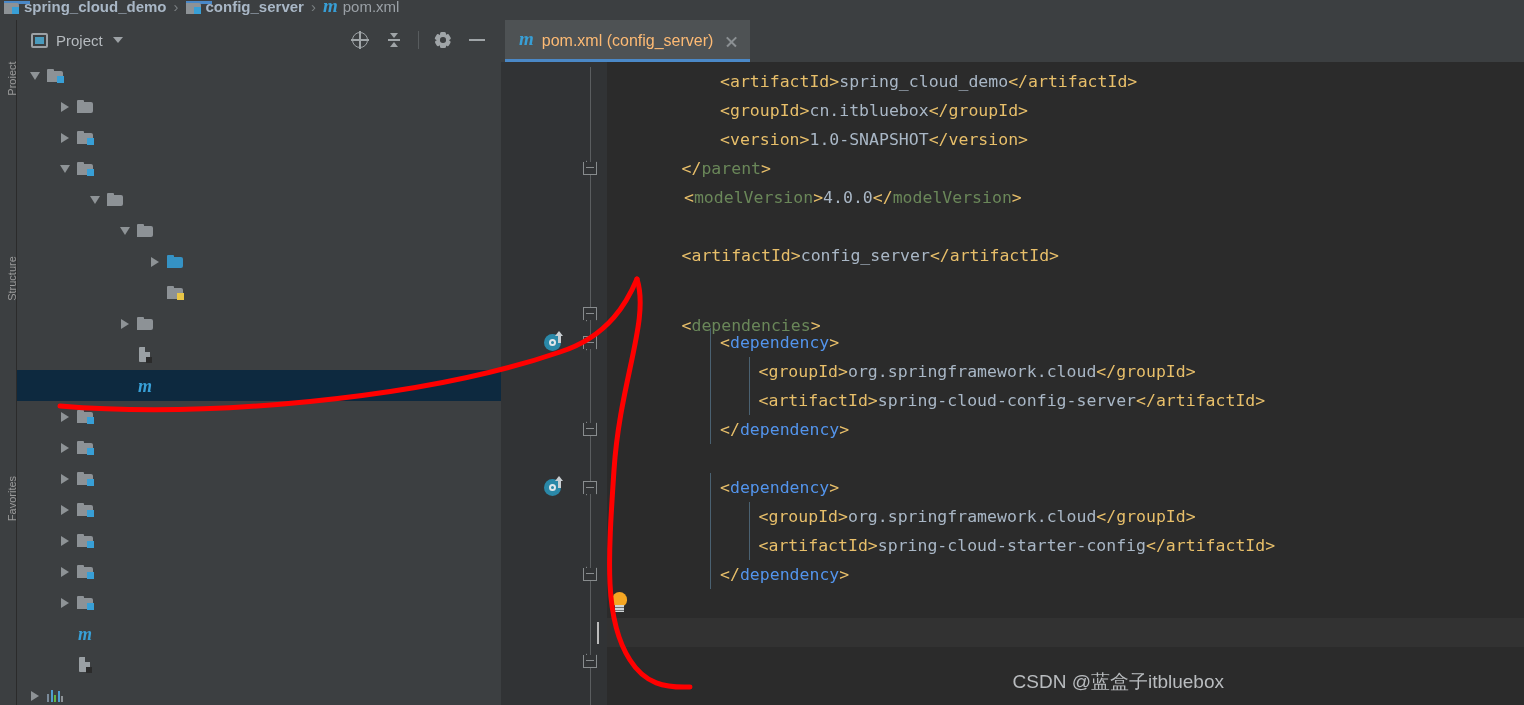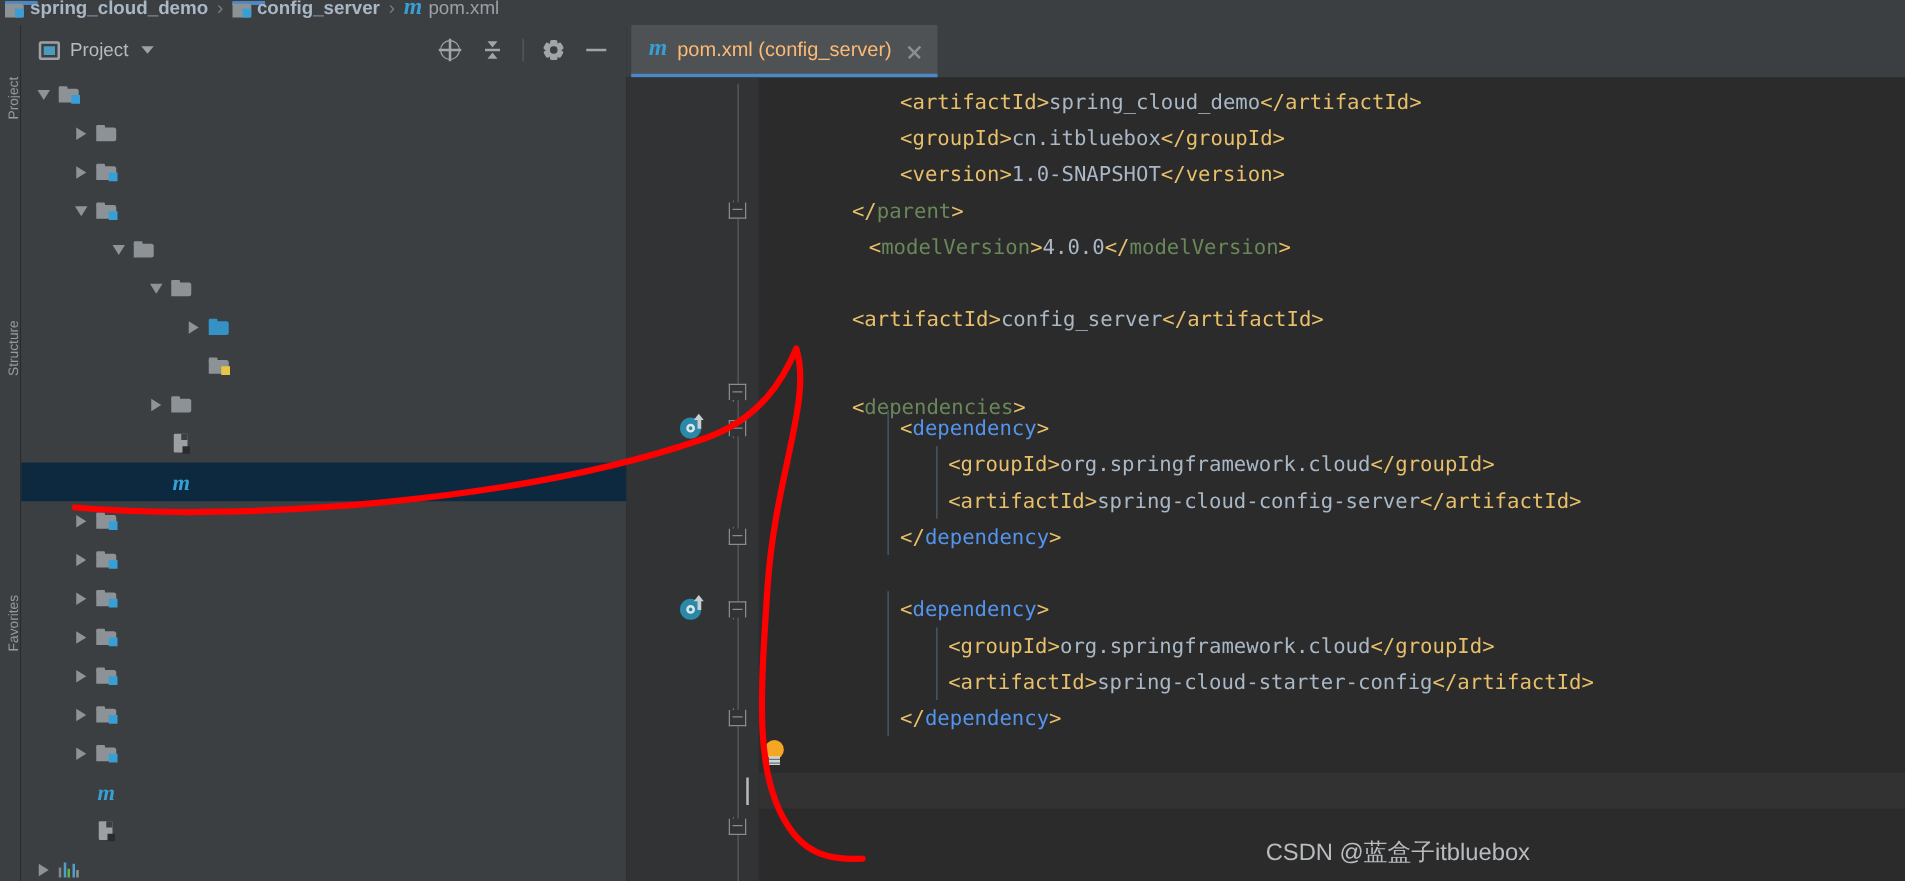--- a/index.html
+++ b/index.html
@@ -645,21 +645,21 @@
       <div class="code-lines" id="codelines">
           <div class="caret-line" style="top: 556px;"></div>
           <div class="bulb" style="top: 530px;">
             <i class="glass"></i>
             <i class="base"></i>
           </div>
           <div class="cline" style="top: 34px; left: 219.04px;"><span class="br">&lt;</span><span class="tg">groupId</span><span class="br">&gt;</span><span class="tx">cn.itbluebox</span><span class="br">&lt;/</span><span class="tg">groupId</span><span class="br">&gt;</span></div>
           <div class="cline" style="top: 5px; left: 219.04px;"><span class="br">&lt;</span><span class="tg">artifactId</span><span class="br">&gt;</span><span class="tx">spring_cloud_demo</span><span class="br">&lt;/</span><span class="tg">artifactId</span><span class="br">&gt;</span></div>
           <div class="cline" style="top: 63px; left: 219.04px;"><span class="br">&lt;</span><span class="tg">version</span><span class="br">&gt;</span><span class="tx">1.0-SNAPSHOT</span><span class="br">&lt;/</span><span class="tg">version</span><span class="br">&gt;</span></div>
           <div class="cline" style="top: 92px; left: 180.52px;"><span class="br">&lt;/</span><span class="tg3">parent</span><span class="br">&gt;</span></div>
-          <div class="cline" style="top: 121px; left: 194px;"><span class="br">&lt;</span><span class="tg3">modelVersion</span><span class="br">&gt;</span><span class="tx">4.0.0</span><span class="br">&lt;/</span><span class="tg3">modelVersion</span><span class="br">&gt;</span></div>
+          <div class="cline" style="top: 121px; left: 183px;"><span class="br">&lt;</span><span class="tg3">modelVersion</span><span class="br">&gt;</span><span class="tx">4.0.0</span><span class="br">&lt;/</span><span class="tg3">modelVersion</span><span class="br">&gt;</span></div>
           <div class="cline" style="top: 179px; left: 180.52px;"><span class="br">&lt;</span><span class="tg">artifactId</span><span class="br">&gt;</span><span class="tx">config_server</span><span class="br">&lt;/</span><span class="tg">artifactId</span><span class="br">&gt;</span></div>
           <div class="cline" style="top: 237px; left: 180.52px; margin-top: 12px;"><span class="br">&lt;</span><span class="tg3">dependencies</span><span class="br">&gt;</span></div>
           <div class="cline" style="top: 266px; left: 219.04px;"><span class="br">&lt;</span><span class="tg2">dependency</span><span class="br">&gt;</span></div>
           <div class="cline" style="top: 295px; left: 257.56px;"><span class="br">&lt;</span><span class="tg">groupId</span><span class="br">&gt;</span><span class="tx">org.springframework.cloud</span><span class="br">&lt;/</span><span class="tg">groupId</span><span class="br">&gt;</span></div>
           <div class="cline" style="top: 324px; left: 257.56px;"><span class="br">&lt;</span><span class="tg">artifactId</span><span class="br">&gt;</span><span class="tx">spring-cloud-config-server</span><span class="br">&lt;/</span><span class="tg">artifactId</span><span class="br">&gt;</span></div>
           <div class="cline" style="top: 353px; left: 219.04px;"><span class="br">&lt;/</span><span class="tg2">dependency</span><span class="br">&gt;</span></div>
           <div class="cline" style="top: 411px; left: 219.04px;"><span class="br">&lt;</span><span class="tg2">dependency</span><span class="br">&gt;</span></div>
           <div class="cline" style="top: 440px; left: 257.56px;"><span class="br">&lt;</span><span class="tg">groupId</span><span class="br">&gt;</span><span class="tx">org.springframework.cloud</span><span class="br">&lt;/</span><span class="tg">groupId</span><span class="br">&gt;</span></div>
           <div class="cline" style="top: 469px; left: 257.56px;"><span class="br">&lt;</span><span class="tg">artifactId</span><span class="br">&gt;</span><span class="tx">spring-cloud-starter-config</span><span class="br">&lt;/</span><span class="tg">artifactId</span><span class="br">&gt;</span></div>
           <div class="cline" style="top: 498px; left: 219.04px;"><span class="br">&lt;/</span><span class="tg2">dependency</span><span class="br">&gt;</span></div>

